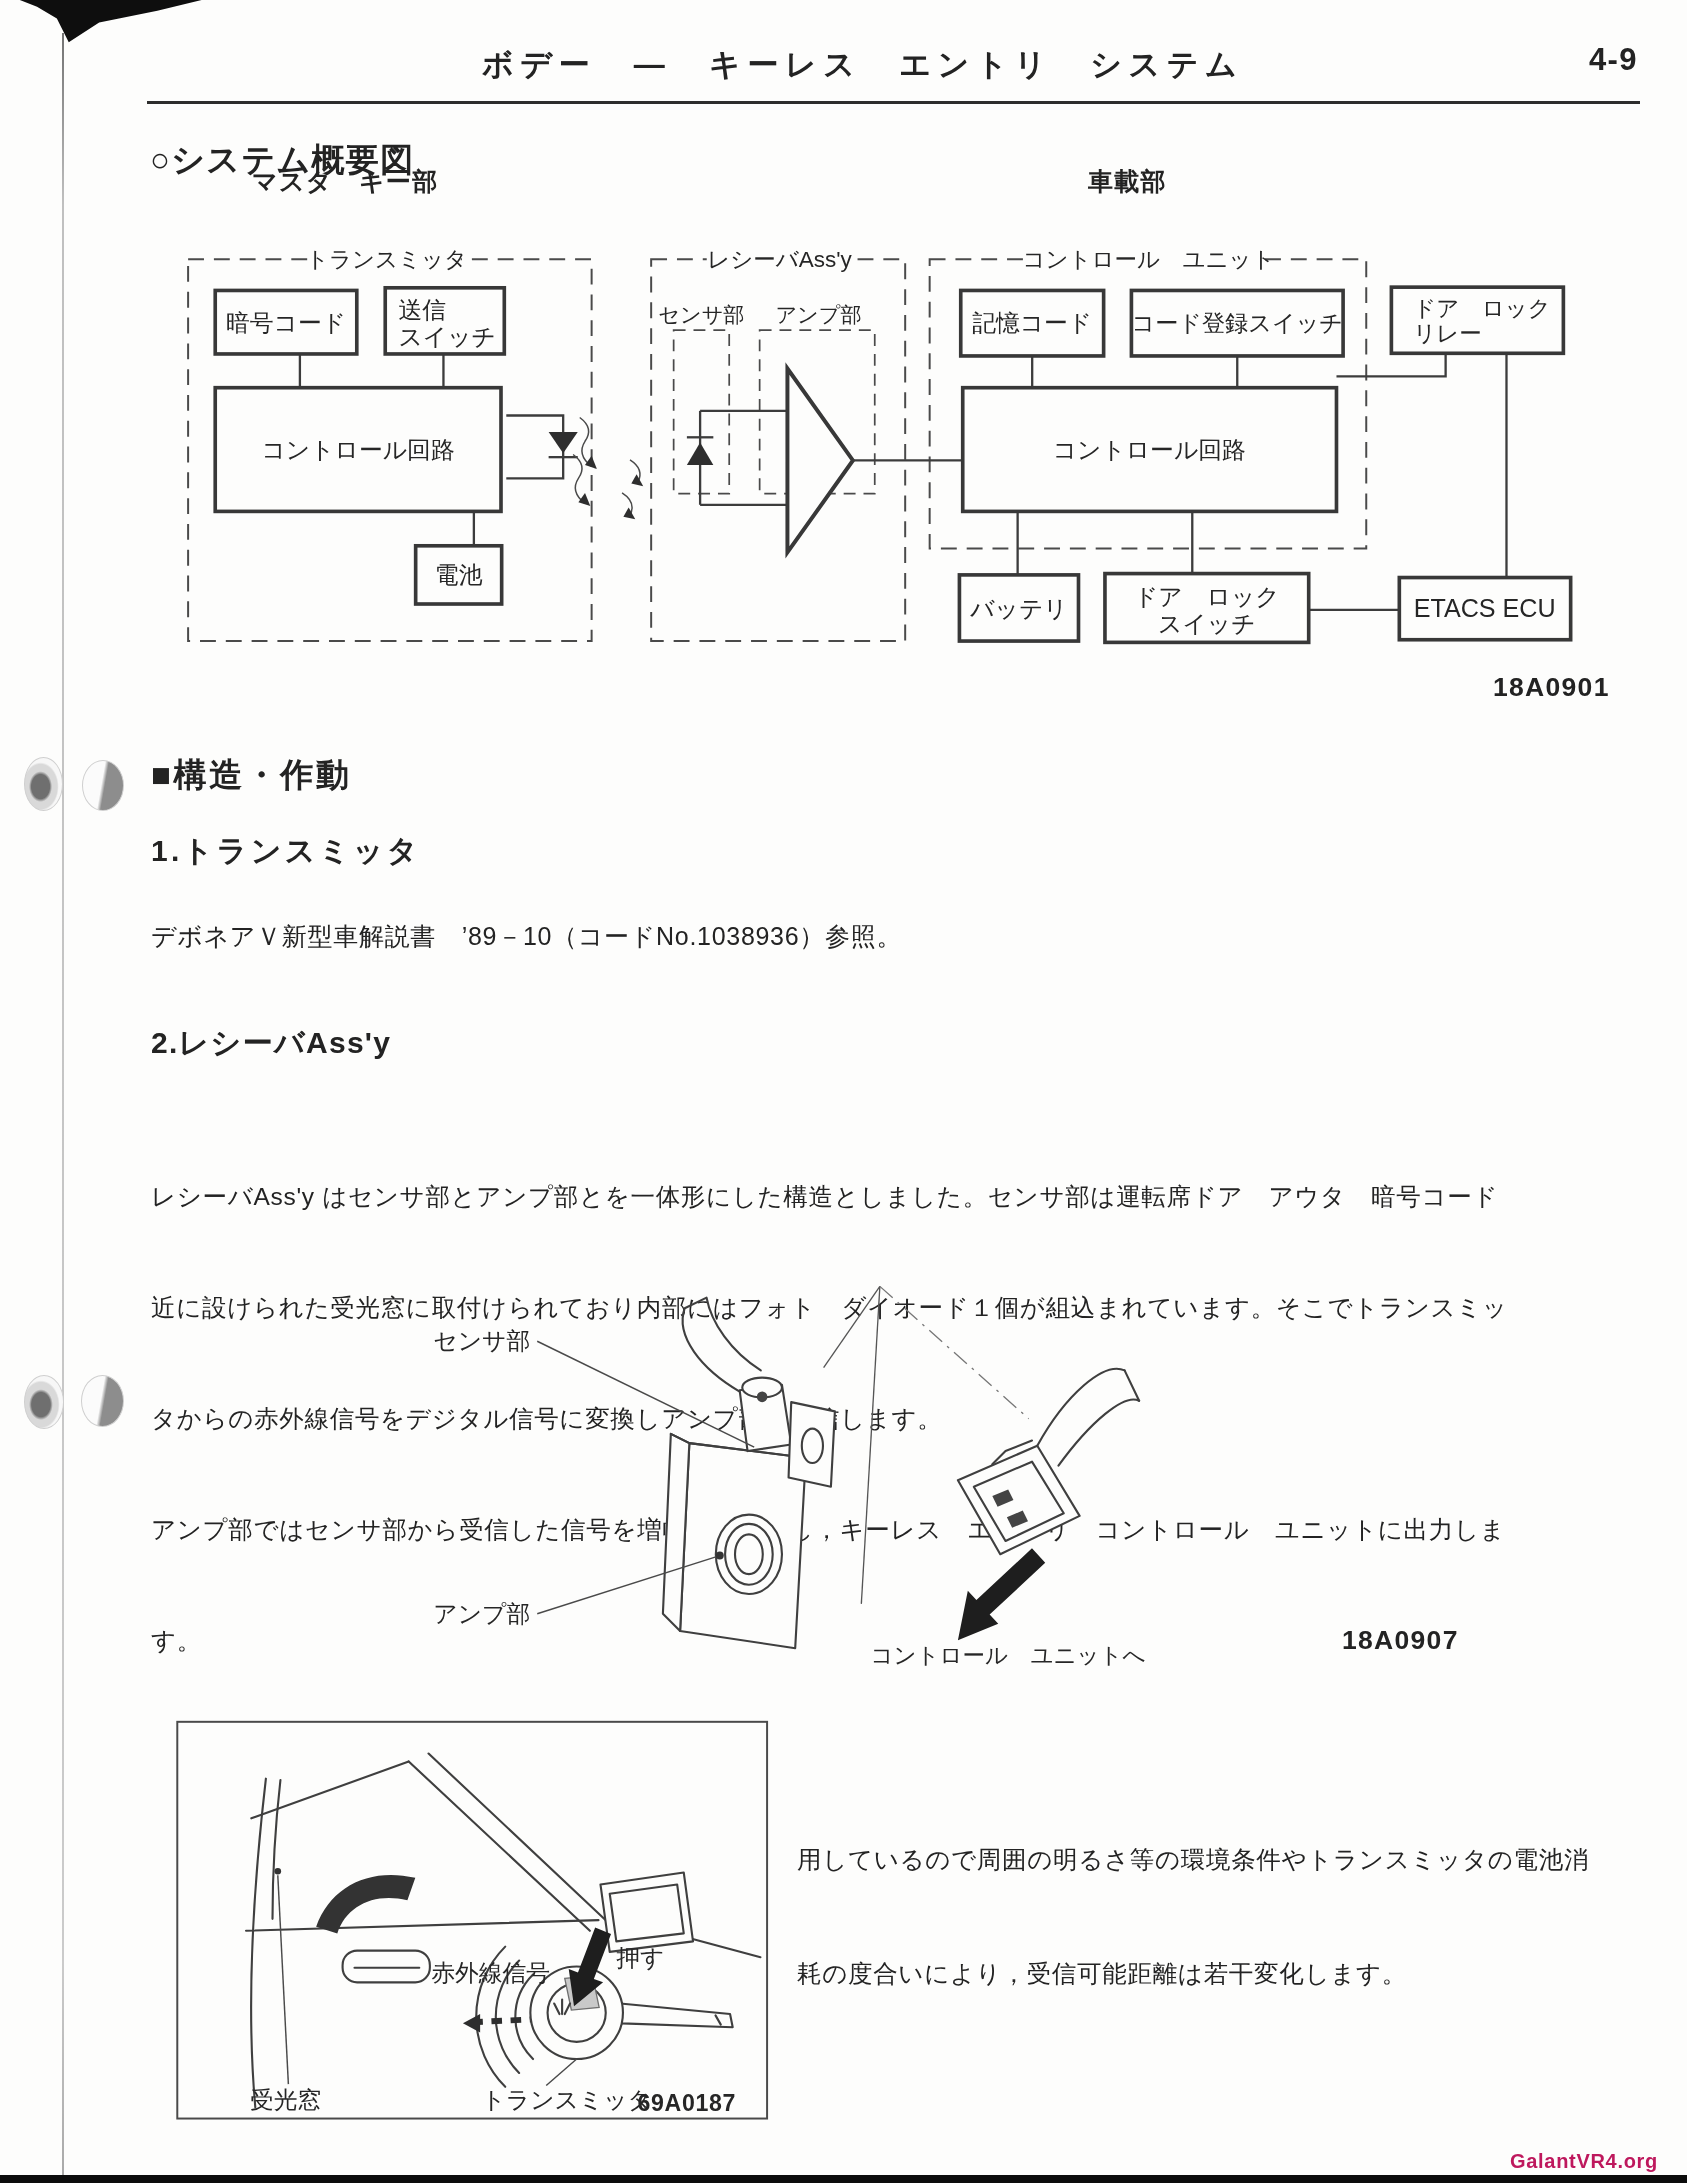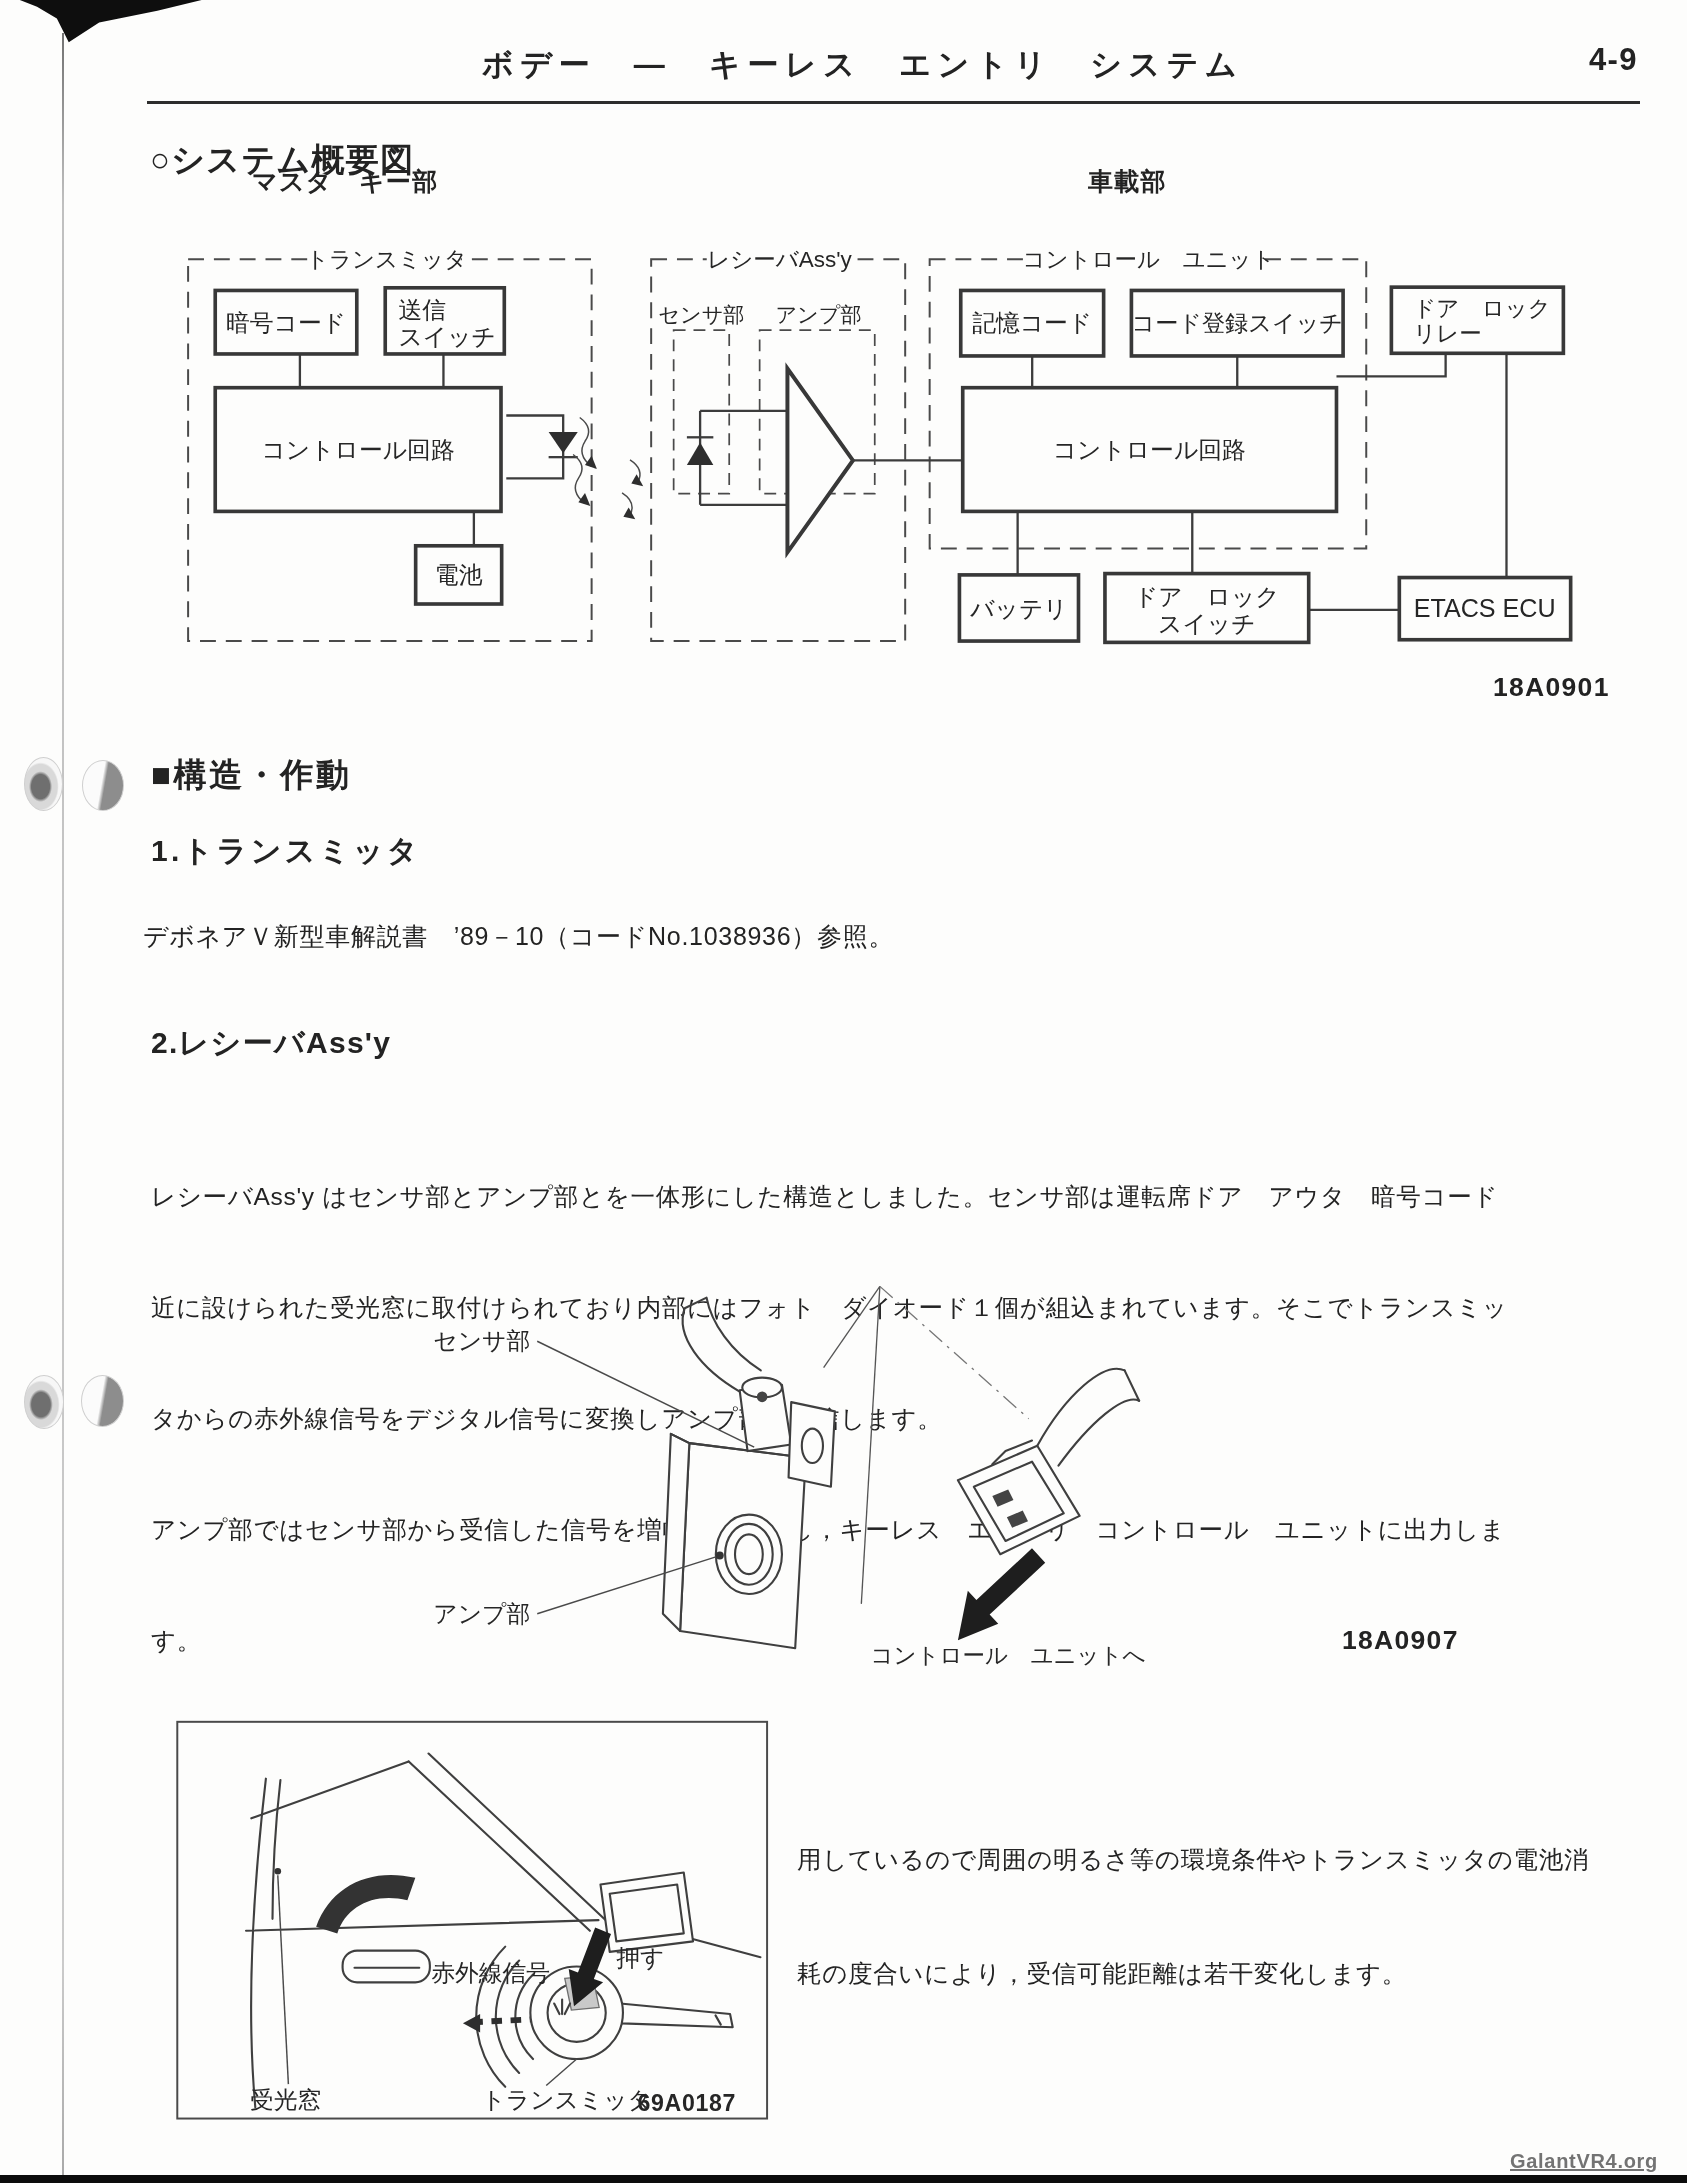--- a/index.html
+++ b/index.html
@@ -13,37 +13,37 @@
   .b { font-weight:bold; }
   .sb { font-weight:600; }
 
   
   .crease { position:absolute; left:62px; top:33px; width:2px; height:2144px;
             background:linear-gradient(180deg,#5a5a5a,#b5b5b5 8%,#c2c2c2 90%,#9a9a9a); opacity:.85; }
   .bottom-strip { position:absolute; left:0; top:2175px; width:1687px; height:8.6px; background:#0c0c0c; }
   .hole { position:absolute; border-radius:50%; border:0.7px solid #cfcfcf; }
   .hole-a { background: radial-gradient(ellipse at 42% 55%, #6f6f6f 0 30%, #d9d9d9 38% 55%, #f7f7f7 60%); }
   .hole-b { background: linear-gradient(100deg, #fbfbfb 0 46%, #8d8d8d 54%); }
-  .watermark { position:absolute; left:1510px; top:2150px; font-size:20px; font-weight:bold; color:#737373; letter-spacing:0.7px;text-decoration:underline; }
+  .watermark { position:absolute; left:1510px; top:2150px; font-size:20px; font-weight:bold; color:#be185d; letter-spacing:0.7px; }
 
   
   .doc-title { left:482px; top:44px; font-size:31px; letter-spacing:6.6px; }
   .page-num  { left:1581px; top:42px; font-size:31px; letter-spacing:1.3px;margin-left:8px; }
   .header-rule { left:147px; top:101px; width:1493px; height:3.3px; background:#2d2d2d; }
 
   
   .sys-title { left:150px; top:130px; font-size:33px; letter-spacing:1.3px;margin-top:8px; }
   .masterkey { left:252px; top:165px; font-size:25px; letter-spacing:1.3px; }
   .vehicle   { left:1088px; top:165px; font-size:25px; letter-spacing:1.3px; }
   .fig18a0901 { left:1493px; top:672px; font-size:26.5px; letter-spacing:1.3px; }
 
   
   .h-structure { left:151px; top:753px; font-size:33px; letter-spacing:2.6px; }
   .h-sec1 { left:151px; top:831px; font-size:30px; letter-spacing:3.3px; }
-  .sec1-body { left:143px; top:920px; font-size:25px; letter-spacing:0.7px; }
+  .sec1-body { left:151px; top:920px; font-size:25px; letter-spacing:0.7px; }
   .h-sec2 { left:151px; top:1023px; font-size:30px; letter-spacing:1.3px;text-align:center; }
   .para { position:absolute; font-size:24.5px; line-height:37px; letter-spacing:0.7px; white-space:pre; }
   .para-main { left:151px; top:1104px; width:1475px; }
   .para-right { left:797px; top:1765px; width:834px; line-height:38px; }
   .fig18a0907 { left:1342px; top:1625px; font-size:26.5px; letter-spacing:1.3px; }
 
   svg { position:absolute; }
   svg text { fill:#262626; font-family:"Liberation Sans", sans-serif; }
   .ln   { stroke:#3c3c3c; stroke-width:3.5; fill:none; }
   .ln2  { stroke:#4a4a4a; stroke-width:2.2; fill:none; }

